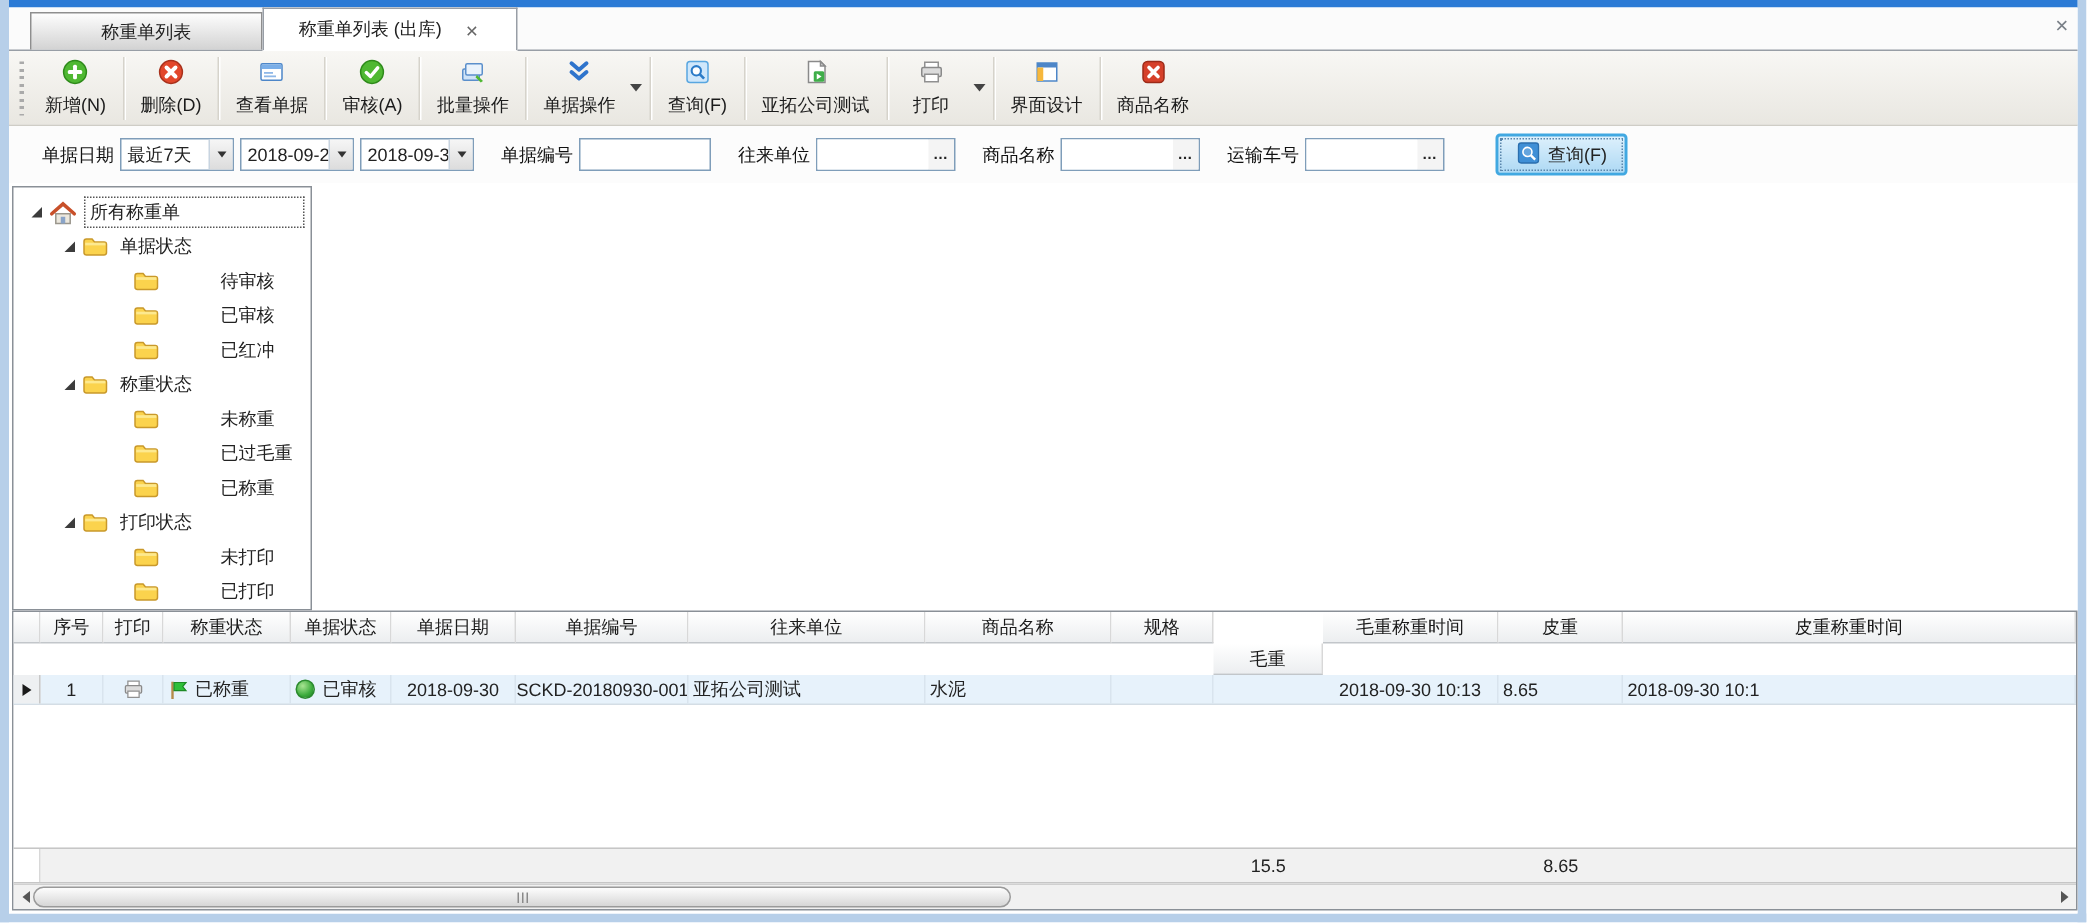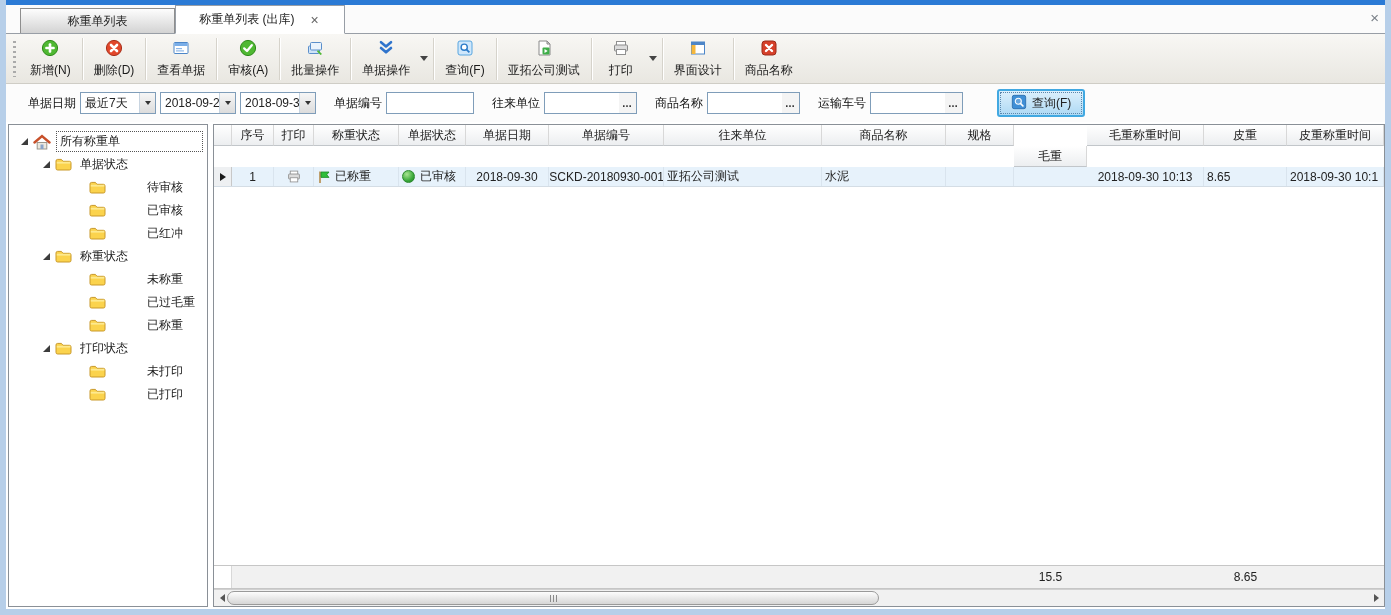--- a/index.html
+++ b/index.html
@@ -40,21 +40,21 @@
   .fin { height:22px; border:1px solid #7f9db9; background:#fff; padding:0 3px; font:inherit; width:88px; }
   .fwrap { display:inline-flex; align-items:center; height:22px; border:1px solid #7f9db9; background:#fff; }
   .fwrap input { border:none; outline:none; height:20px; width:74px; font:inherit; padding:0 3px; }
   .fwrap .ell { width:17px; height:20px; background:#f4f4f4; color:#222; display:flex; align-items:center; justify-content:center; font-weight:bold; letter-spacing:1px; font-size:10px; }
   .searchbtn { margin-left:34px; display:inline-flex; align-items:center; gap:5px; height:28px; padding:0 12px;
                background:linear-gradient(#ddf0fc,#aed9f4); border:2px solid #41a8e1; border-radius:3px;
                outline:1px dotted #5a86ac; outline-offset:-4px; }
   .searchbtn svg { width:16px; height:16px; }
 
   
-  .main { display:flex; height:487px; padding:2px 0 2px 2px; background:#fff; }
+  .main { display:flex; height:487px; padding:2px 0 2px 2px; background:#fff;flex-direction:column; }
   .tree { width:200px; border:1px solid #8a9097; background:#fff; overflow:hidden; padding-top:5px; }
   .trow { display:flex; align-items:center; height:23px; gap:5px; }
   .tri { width:0; height:0; border-bottom:7px solid #3c3c3c; border-left:7px solid transparent; flex:none; }
   .lv0 { padding-left:12px; } .lv1 { padding-left:34px; } .lv2 { padding-left:80px;gap:38px; }
   .treelabel { padding:1px 3px; }
   .root-sel { border:1px dotted #555; flex:1; margin-right:4px; }
   .home svg { width:18px; height:16px; display:block; }
   .folder { width:17px; height:13px; flex:none; }
   .folder svg { width:17px; height:13px; display:block; }
   .splitter { width:5px; }

